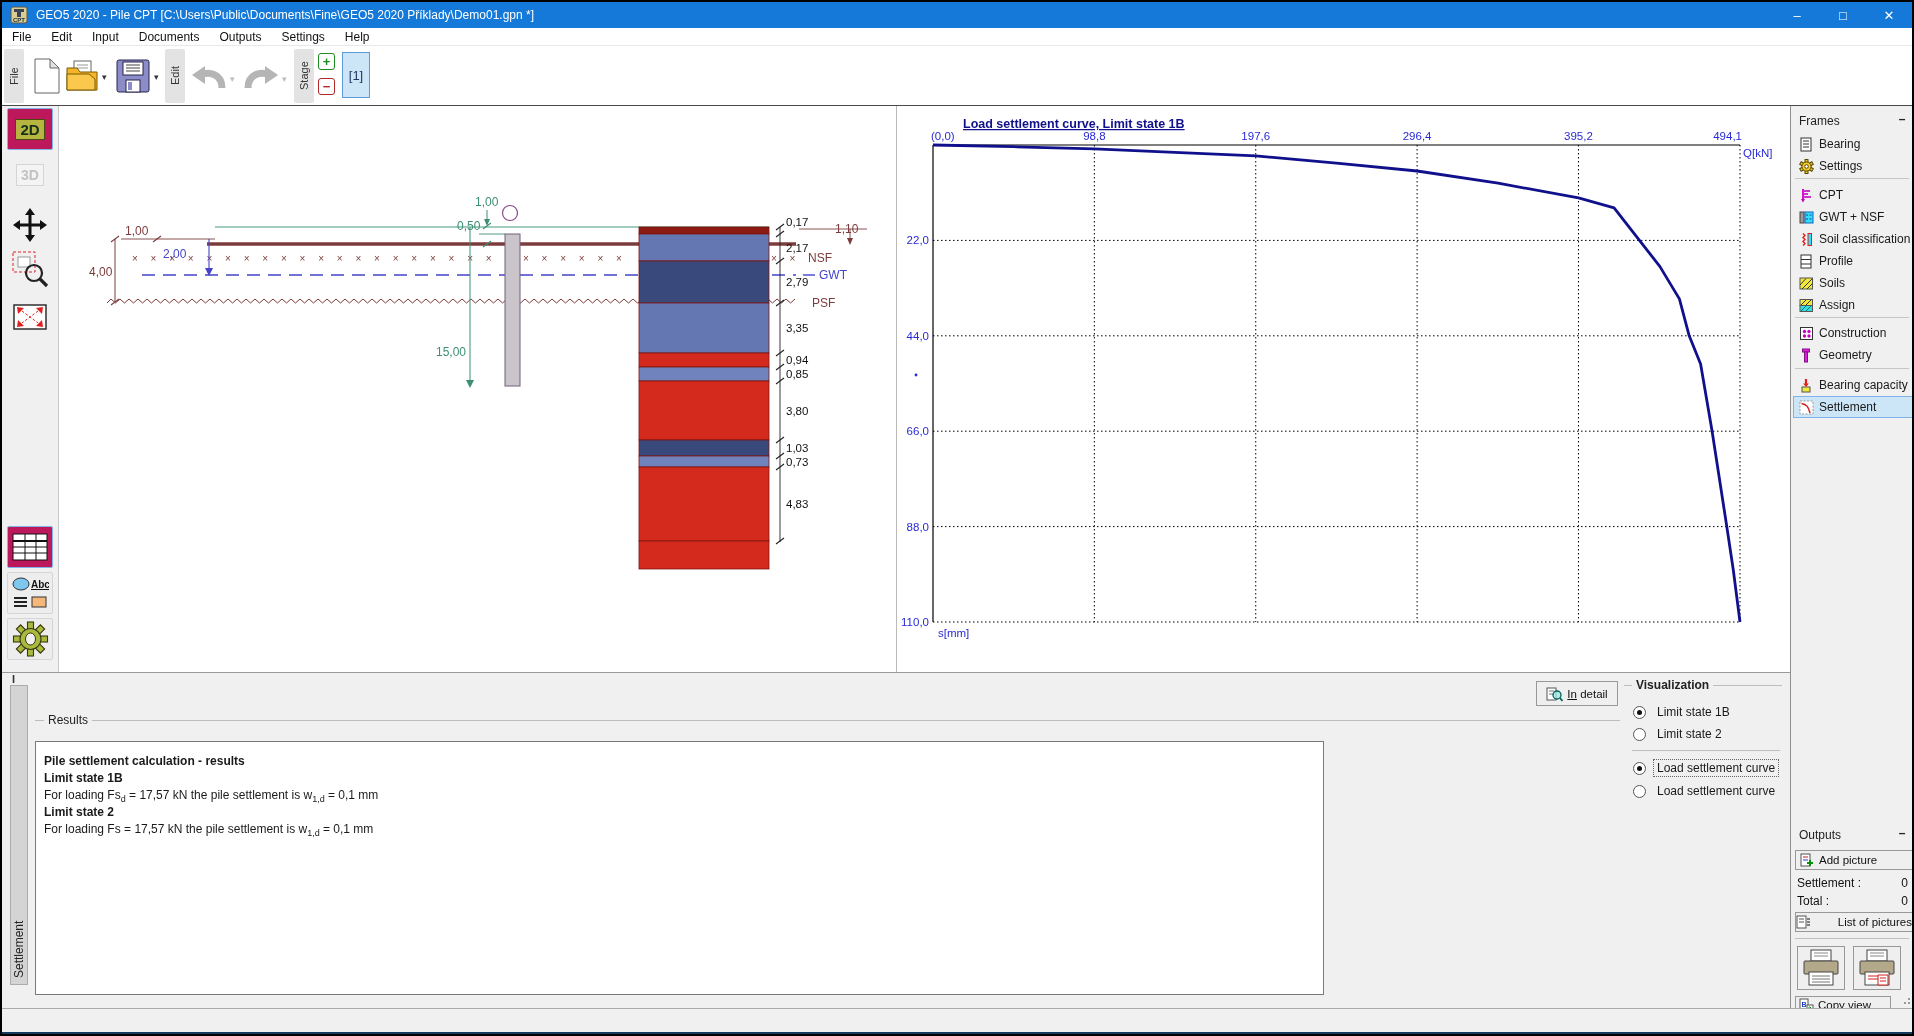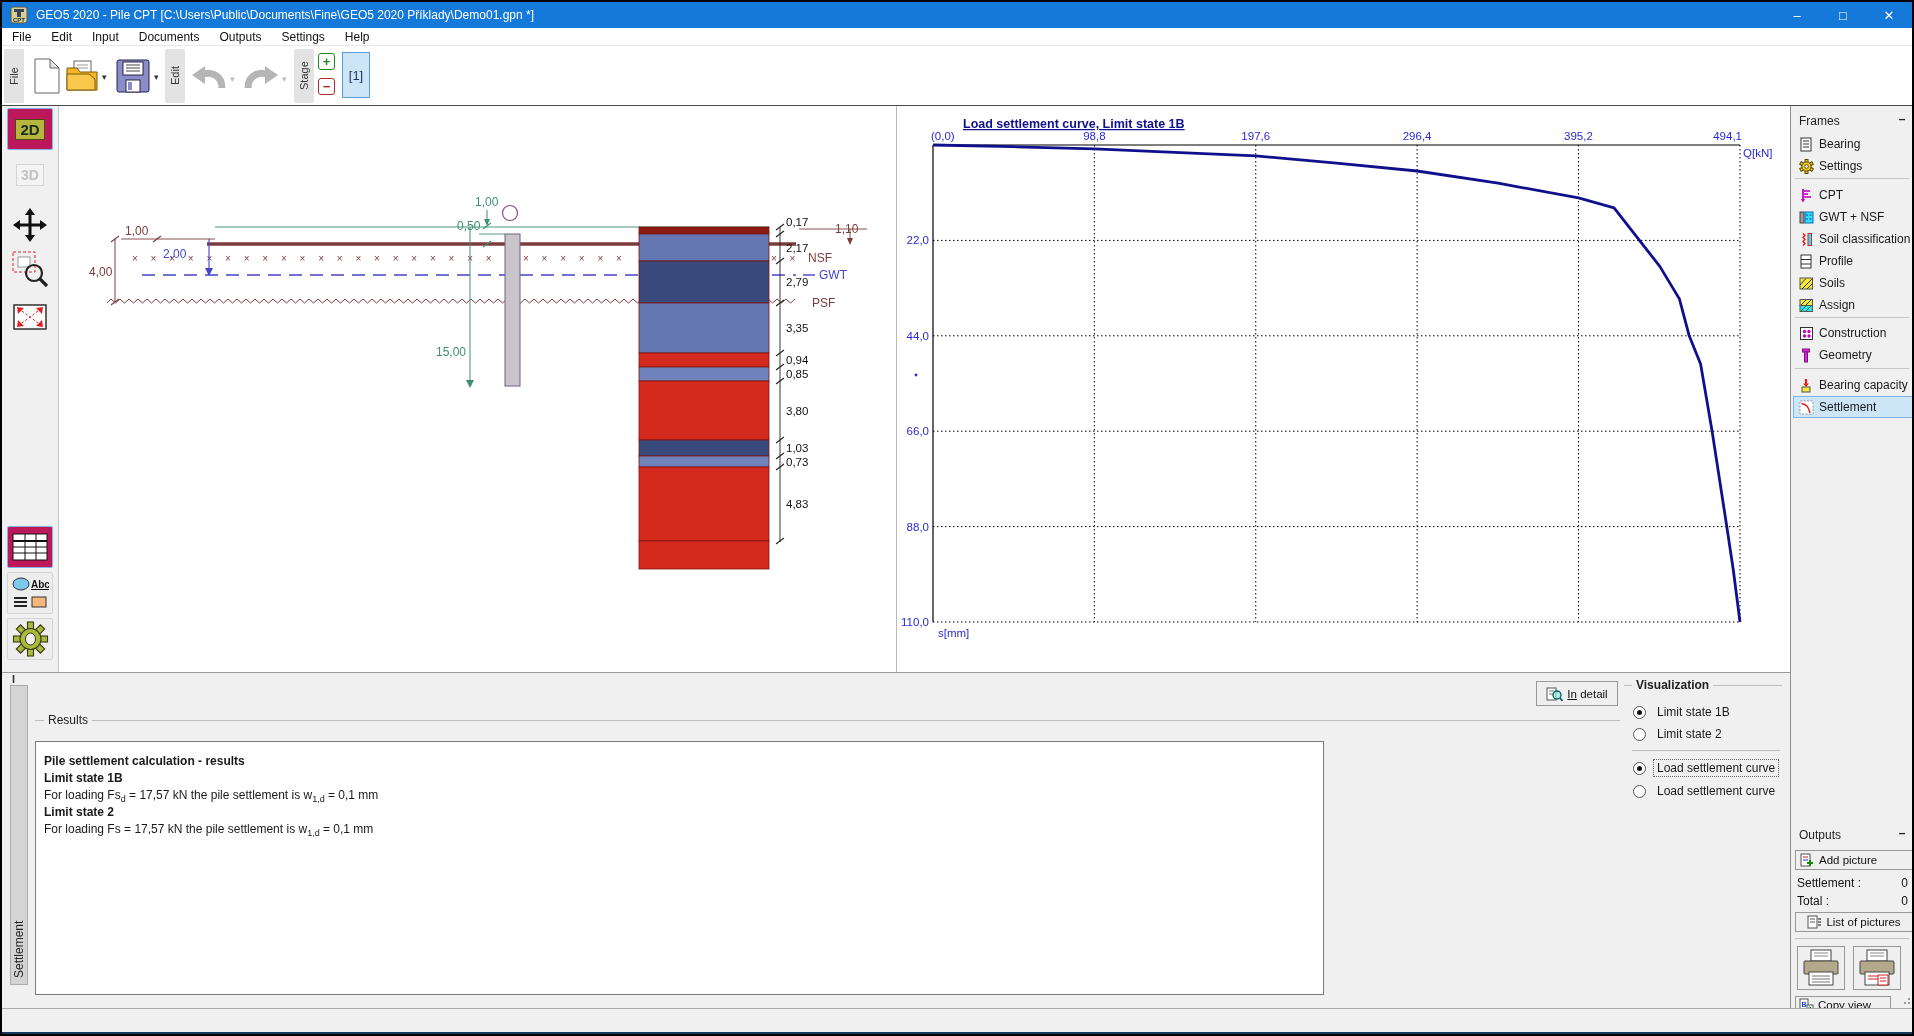--- a/index.html
+++ b/index.html
@@ -520,21 +520,21 @@
             <line x1="10" y1="7" x2="10" y2="13" stroke="#089008" stroke-width="2"></line>
             <line x1="7" y1="10" x2="13" y2="10" stroke="#089008" stroke-width="2"></line>
           </svg>
         </span>
       <span>Add picture</span>
     </div>
     <span class="out-row-label" style="top:770px">Settlement :</span>
     <span class="out-row-value" style="top:770px">0</span>
     <span class="out-row-label" style="top:788px">Total :</span>
     <span class="out-row-value" style="top:788px">0</span>
-    <div class="btn" style="position:absolute;left:4px;top:806px;width:118px;height:20px;justify-content:center;">
+    <div class="btn" style="position:absolute;left:4px;top:806px;width:118px;height:20px;justify-content:space-between;">
       <span class="bicon">
           <svg width="15" height="15">
             <rect x="1" y="1" width="9" height="12" fill="#fff" stroke="#555"></rect>
             <line x1="3" y1="4" x2="8" y2="4" stroke="#555"></line>
             <line x1="3" y1="7" x2="8" y2="7" stroke="#555"></line>
             <line x1="11" y1="4" x2="14" y2="4" stroke="#111"></line>
             <line x1="11" y1="7" x2="14" y2="7" stroke="#111"></line>
             <line x1="11" y1="10" x2="14" y2="10" stroke="#111"></line>
           </svg>
         </span>

